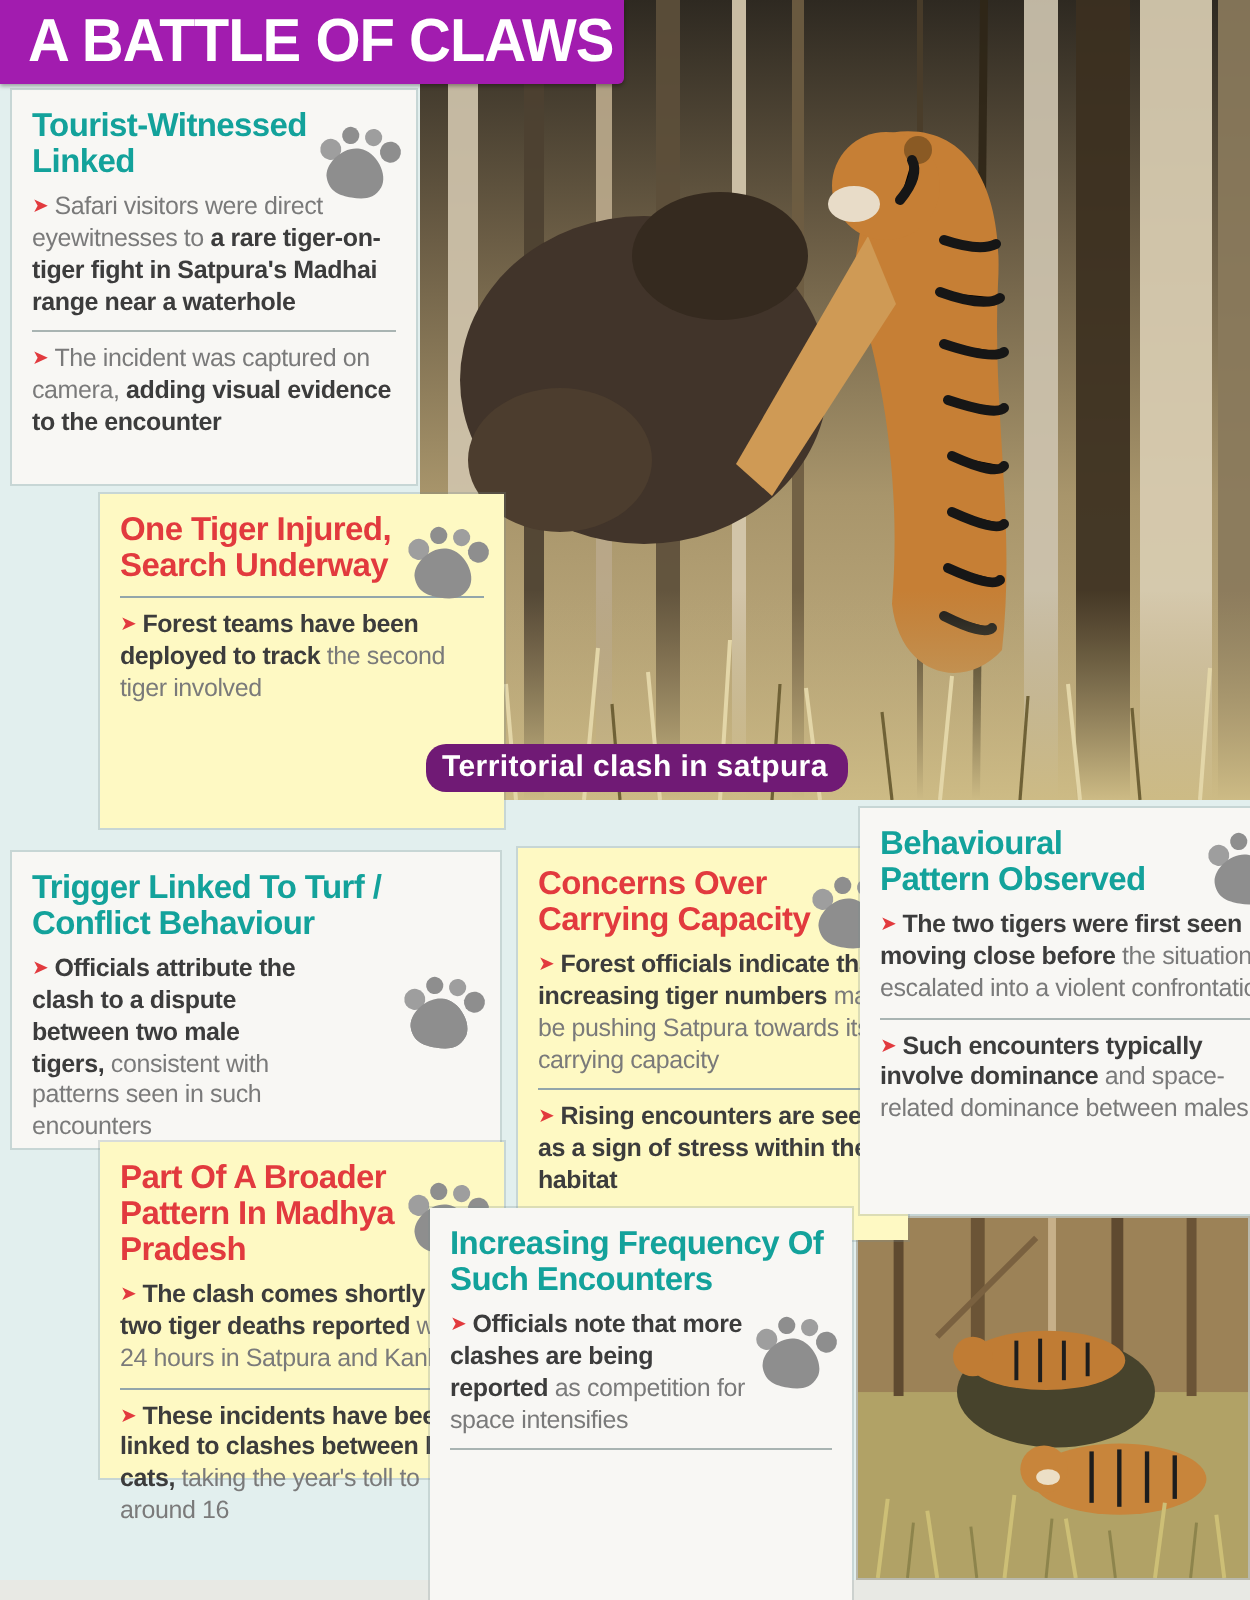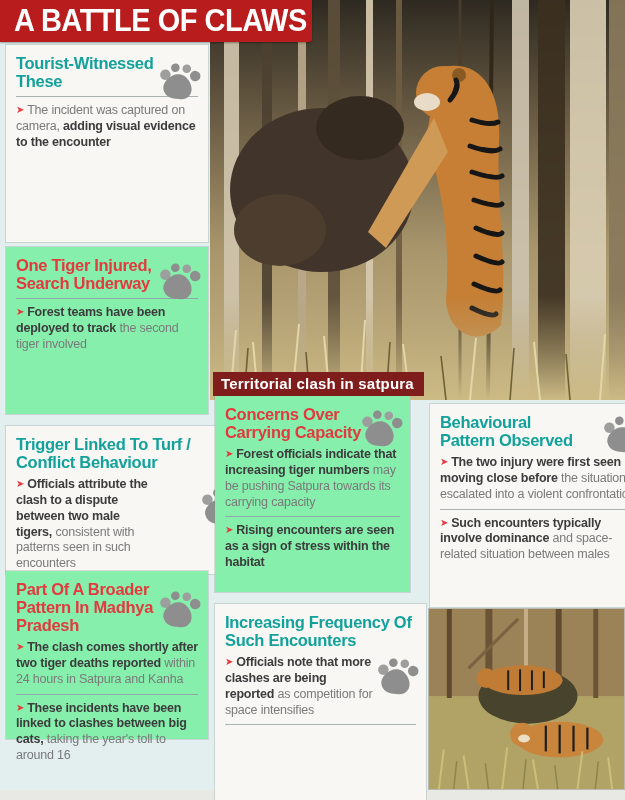--- a/index.html
+++ b/index.html
@@ -6,47 +6,48 @@
   body{
     width:625px;height:800px;position:relative;overflow:hidden;
     background:#e2efee;
     font-family:"Liberation Sans", sans-serif;
     -webkit-font-smoothing:antialiased;
   }
   .abs{position:absolute;}
 
   
   .title-bar{
-    left:0;top:0;width:312px;height:42px;background:#b91c1c;z-index:5;
+    left:0;top:0;width:312px;height:42px;background:#a21caf;z-index:5;
     display:flex;align-items:center;padding-left:14px;box-sizing:border-box;
     border-radius:0 0 3px 0;box-shadow:0 1px 2px rgba(0,0,0,.35);
   }
   .title-bar h1{
     margin:0;color:#ffffff;font-size:29px;font-weight:bold;
     letter-spacing:-0.5px;transform:scaleY(1.05);white-space:nowrap;
   }
 
   
   .main-photo{left:210px;top:0;width:415px;height:400px;z-index:1;}
   .bottom-photo{left:428px;top:608px;width:197px;height:182px;z-index:1;border:1px solid #b9b9ad;box-sizing:border-box;}
   .main-photo svg,.bottom-photo svg{display:block;width:100%;height:100%;}
 
   .photo-caption{
-    left:213px;top:372px;z-index:6;background:#7f1d1d;color:#fff;
+    left:213px;top:372px;z-index:6;background:#701a75;color:#fff;
     font-size:15px;font-weight:bold;padding:3px 10px 4px 8px;letter-spacing:0.2px;
     white-space:nowrap;
+    border-radius:10px;
   }
 
   
   .card{
     box-sizing:border-box;padding:9px 10px 8px 10px;z-index:4;
     box-shadow:0 0 0 1px rgba(120,140,140,.25);
   }
   .card.white{background:#f8f7f4;}
-  .card.blue{background:#86efac;}
+  .card.blue{background:#fef9c3;margin-left:44px;}
   .card h2{
     margin:0 0 6px 0;font-size:16.5px;line-height:1.1;font-weight:bold;letter-spacing:-0.3px;
   }
   .card h2.teal{color:#13a29b;}
   .card h2.red{color:#e23a3e;}
   .bullet{
     font-size:12.5px;line-height:1.26;letter-spacing:-0.2px;color:#7a7a7a;margin:0 0 2px 0;
   }
   .bullet .b{font-weight:bold;color:#3c3c3c;}
   .arrow{color:#e23a3e;font-size:10px;margin-right:3px;position:relative;top:-1px;}
@@ -200,22 +201,23 @@
         <g fill="#8e8e8e" transform="rotate(10 24 22)">
           <circle cx="9" cy="19" r="5.5" fill="#9e9e9e"></circle>
           <circle cx="18" cy="10" r="4.5"></circle>
           <circle cx="30" cy="9" r="4.5" fill="#9e9e9e"></circle>
           <circle cx="40" cy="15" r="5.5"></circle>
           <path d="M24 16 C33 16 41 27 38.5 34 C36 41 30 42 24 42 C18 42 12 41 9.5 34 C7 27 15 16 24 16 Z"></path>
         </g>
       </svg>
   </span>
   <div class="heading-wrap" style="width:150px">
-    <h2 class="teal">Tourist-Witnessed These</h2>
-  </div>
+    <h2 class="teal">Tourist-Witnessed Linked</h2>
+  </div>
+  <div class="bullet"><span class="arrow">➤</span><span>Safari visitors were direct eyewitnesses to </span><span class="b">a rare tiger-on-tiger fight in Satpura's Madhai range near a waterhole</span><span></span></div>
   <div class="divider"></div>
   <div class="bullet"><span class="arrow">➤</span><span>The incident was captured on camera, </span><span class="b">adding visual evidence to the encounter</span><span></span></div>
 </section>
 
 <section class="abs card blue" style="left:6px;top:247px;width:202px;height:167px">
   <span class="paw" style="top:12px">
     <svg width="46" height="42" viewBox="0 0 48 44">
         <g fill="#8e8e8e" transform="rotate(10 24 22)">
           <circle cx="9" cy="19" r="5.5" fill="#9e9e9e"></circle>
           <circle cx="18" cy="10" r="4.5"></circle>
@@ -264,21 +266,21 @@
       </svg>
   </span>
   <div class="heading-wrap" style="width:155px">
     <h2 class="red">Part Of A Broader Pattern In Madhya Pradesh</h2>
   </div>
   <div class="bullet"><span class="arrow">➤</span><span class="b">The clash comes shortly after two tiger deaths reported </span><span>within 24 hours in Satpura and Kanha</span></div>
   <div class="divider"></div>
   <div class="bullet"><span class="arrow">➤</span><span class="b">These incidents have been linked to clashes between big cats, </span><span>taking the year's toll to around 16</span></div>
 </section>
 
-<section class="abs card blue" style="left:215px;top:396px;width:195px;height:196px">
+<section class="abs card blue" style="left:215px;top:424px;width:195px;height:196px">
   <span class="paw" style="top:10px">
     <svg width="46" height="42" viewBox="0 0 48 44">
         <g fill="#8e8e8e" transform="rotate(10 24 22)">
           <circle cx="9" cy="19" r="5.5" fill="#9e9e9e"></circle>
           <circle cx="18" cy="10" r="4.5"></circle>
           <circle cx="30" cy="9" r="4.5" fill="#9e9e9e"></circle>
           <circle cx="40" cy="15" r="5.5"></circle>
           <path d="M24 16 C33 16 41 27 38.5 34 C36 41 30 42 24 42 C18 42 12 41 9.5 34 C7 27 15 16 24 16 Z"></path>
         </g>
       </svg>
@@ -318,18 +320,18 @@
           <circle cx="18" cy="10" r="4.5"></circle>
           <circle cx="30" cy="9" r="4.5" fill="#9e9e9e"></circle>
           <circle cx="40" cy="15" r="5.5"></circle>
           <path d="M24 16 C33 16 41 27 38.5 34 C36 41 30 42 24 42 C18 42 12 41 9.5 34 C7 27 15 16 24 16 Z"></path>
         </g>
       </svg>
   </span>
   <div class="heading-wrap" style="width:140px">
     <h2 class="teal">Behavioural Pattern Observed</h2>
   </div>
-  <div class="bullet"><span class="arrow">➤</span><span class="b">The two injury were first seen moving close before </span><span>the situation escalated into a violent confrontation</span></div>
-  <div class="divider"></div>
-  <div class="bullet"><span class="arrow">➤</span><span class="b">Such encounters typically involve dominance </span><span>and space-related situation between males</span></div>
+  <div class="bullet"><span class="arrow">➤</span><span class="b">The two tigers were first seen moving close before </span><span>the situation escalated into a violent confrontation</span></div>
+  <div class="divider"></div>
+  <div class="bullet"><span class="arrow">➤</span><span class="b">Such encounters typically involve dominance </span><span>and space-related dominance between males</span></div>
 </section>
 
 <div class="abs bottom-strip"></div>
 
 </body></html>

